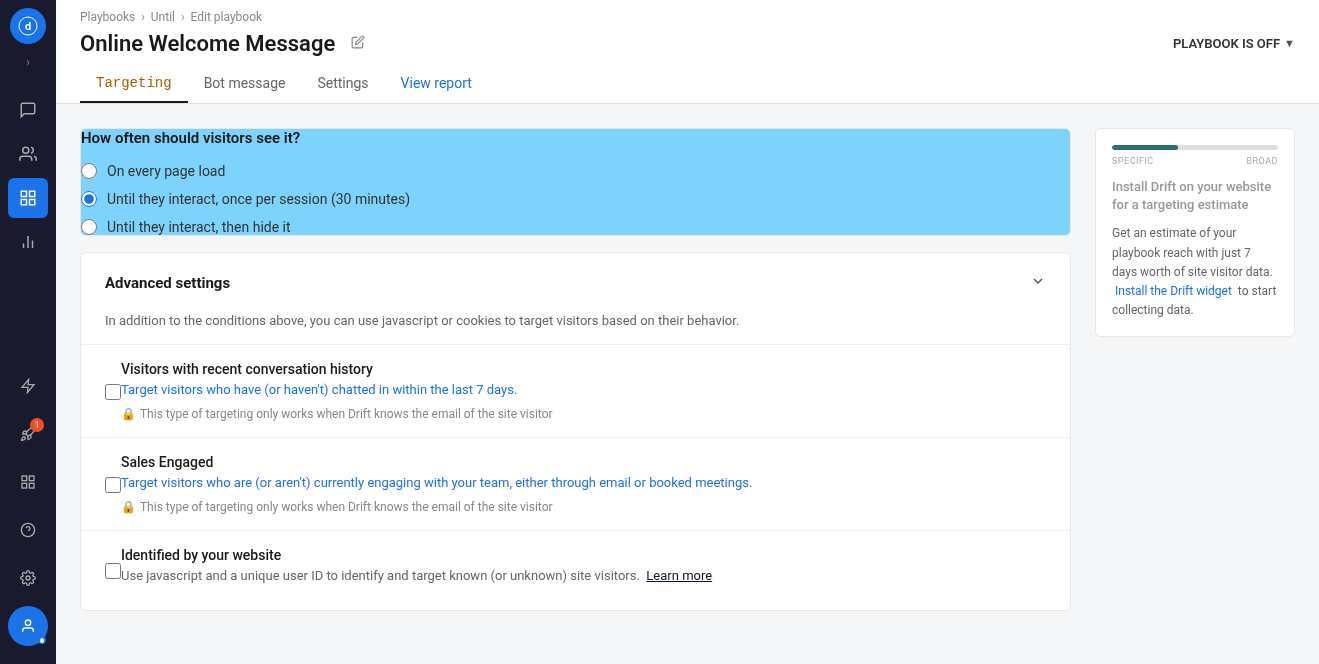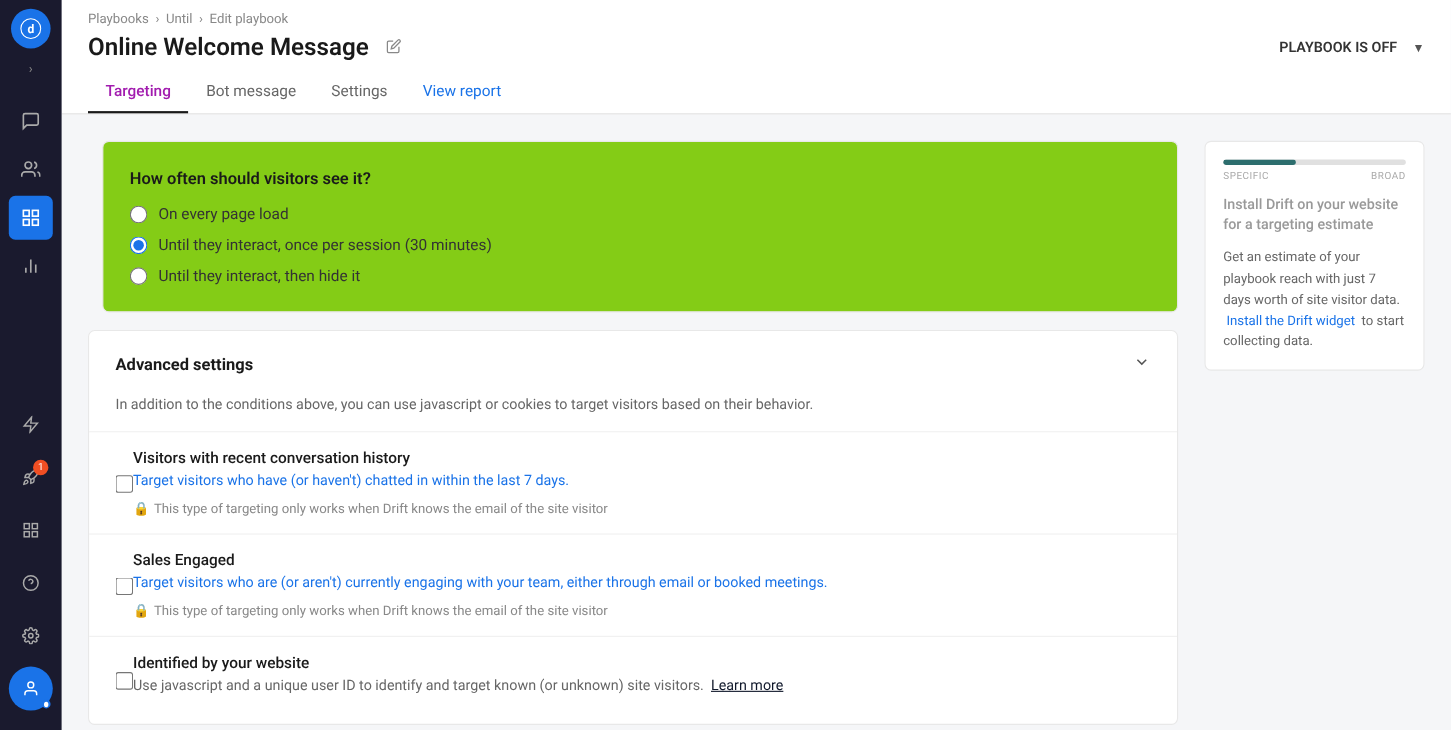--- a/index.html
+++ b/index.html
@@ -101,21 +101,21 @@
       color: #1a1a1a;
     }
     .edit-icon {
       color: #888;
       font-size: 14px;
       cursor: pointer;
     }
     .playbook-status {
       display: flex;
       align-items: center;
-      gap: 14px;
+      gap: 4px;
       font-size: 13px;
       font-weight: 600;
       color: #333;
       cursor: pointer;
       padding: 8px 0;
       text-align: right;
     }
     .chevron-icon { font-size: 11px; color: #555; }
 
     
@@ -127,23 +127,24 @@
     }
     .tab {
       padding: 10px 16px;
       font-size: 14px;
       color: #666;
       cursor: pointer;
       border-bottom: 2px solid transparent;
       text-decoration: none;
     }
     .tab.active {
-      color: #a21caf;
+      color: #a16207;
       border-bottom: 2px solid #1a1a1a;
       font-weight: 500;
+      font-family: Liberation Mono, monospace;
     }
     .tab.link-tab {
       color: #1a73e8;
     }
 
     
     .content-area {
       flex: 1;
       display: flex;
       overflow-y: auto;
@@ -154,25 +155,23 @@
     
     .main-panel {
       flex: 1;
       display: flex;
       flex-direction: column;
       gap: 16px;
     }
 
     
     .card {
-      background: #84cc16;
+      background: #7dd3fc;
       border-radius: 6px;
-      padding: 24px;
       border: 1px solid #e8e8e8;
-      margin-left: 13px;
     }
 
     .section-title {
       font-size: 15px;
       font-weight: 600;
       color: #1a1a1a;
       margin-bottom: 16px;
     }
 
     

